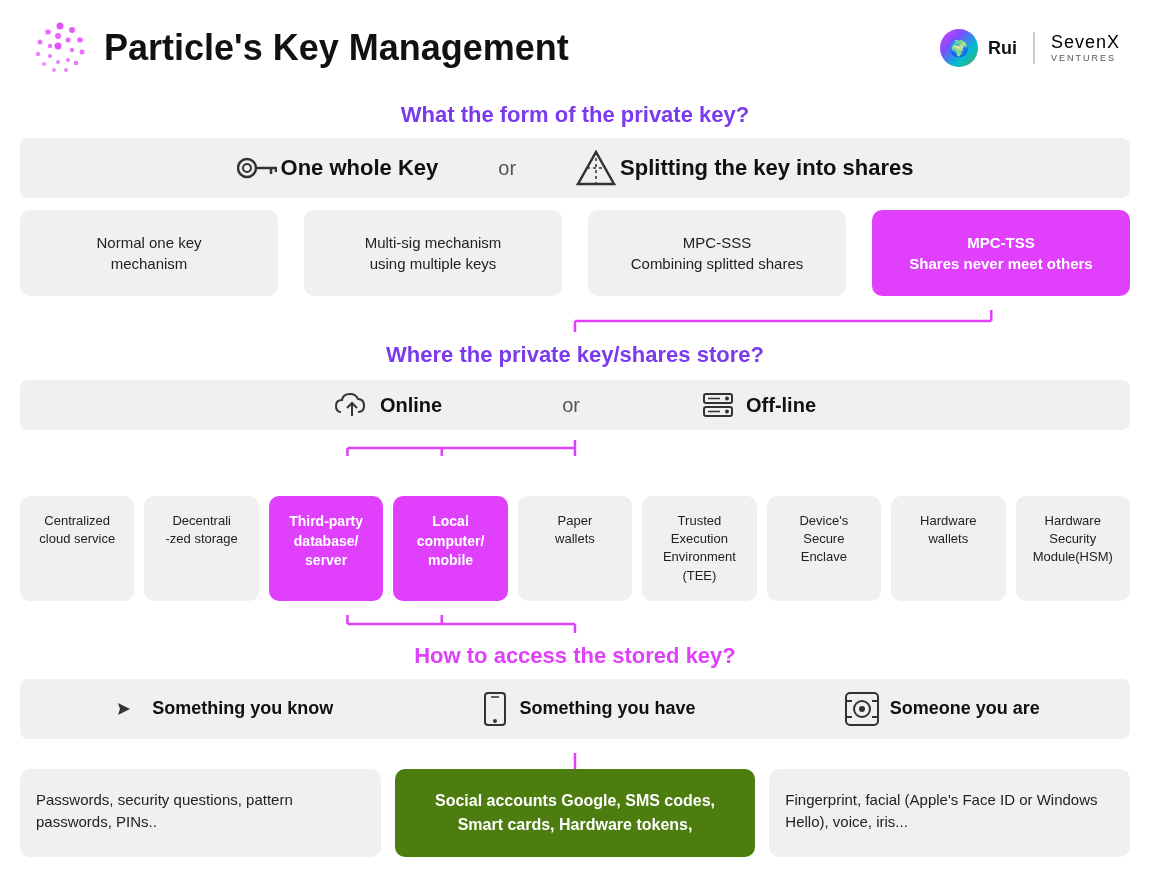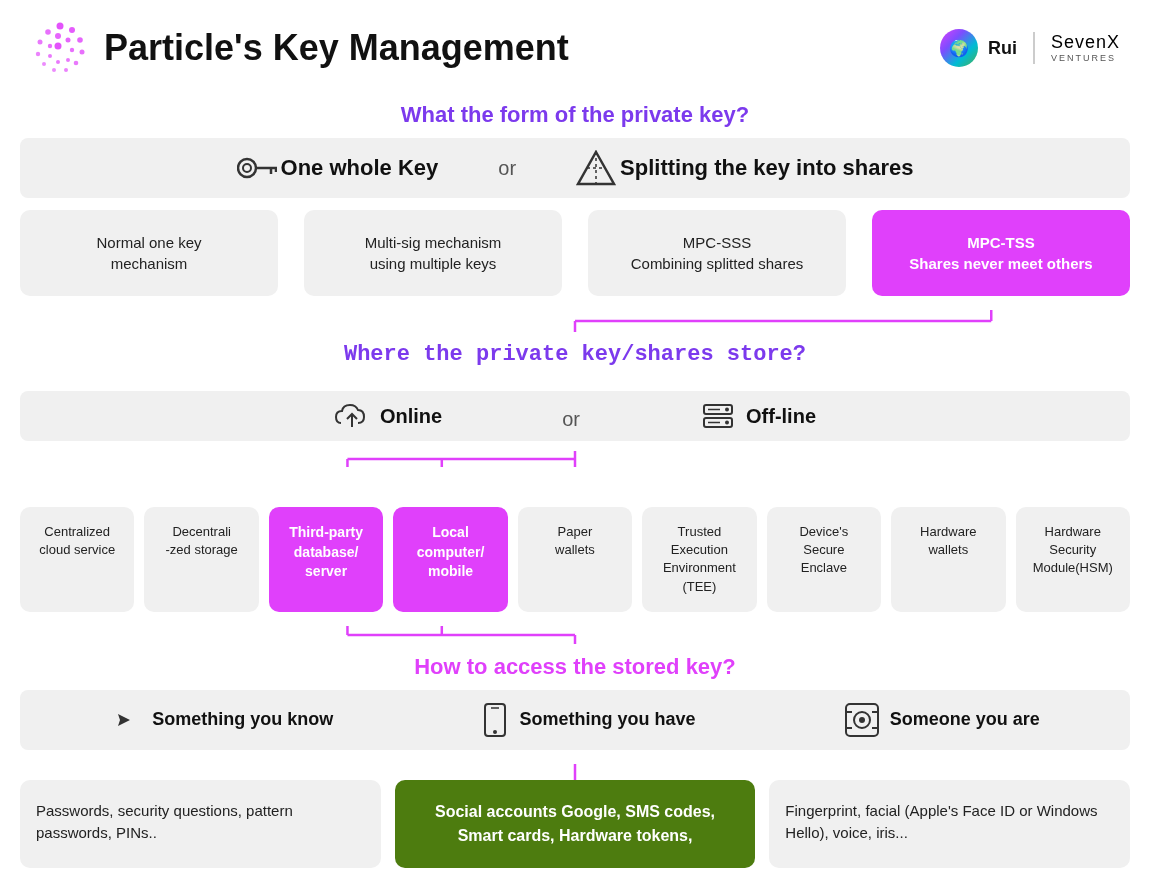--- a/index.html
+++ b/index.html
@@ -131,28 +131,27 @@
       color: #fff;
       font-weight: 700;
     }
 
     
     .storage-heading {
       text-align: center;
       font-size: 22px;
       font-weight: 700;
       color: #7c3aed;
-      margin: 10px 0 24px 0;
-      font-family: Liberation Mono, monospace;
+      margin: 10px 0 12px 0;
     }
 
     
     .online-offline-row {
       display: flex;
-      align-items: flex-end;
+      align-items: center;
       background: #f0f0f0;
       border-radius: 8px;
       padding: 10px 30px;
       margin-bottom: 10px;
       justify-content: center;
       gap: 120px;
     }
     .online-item {
       display: flex;
       align-items: center;

